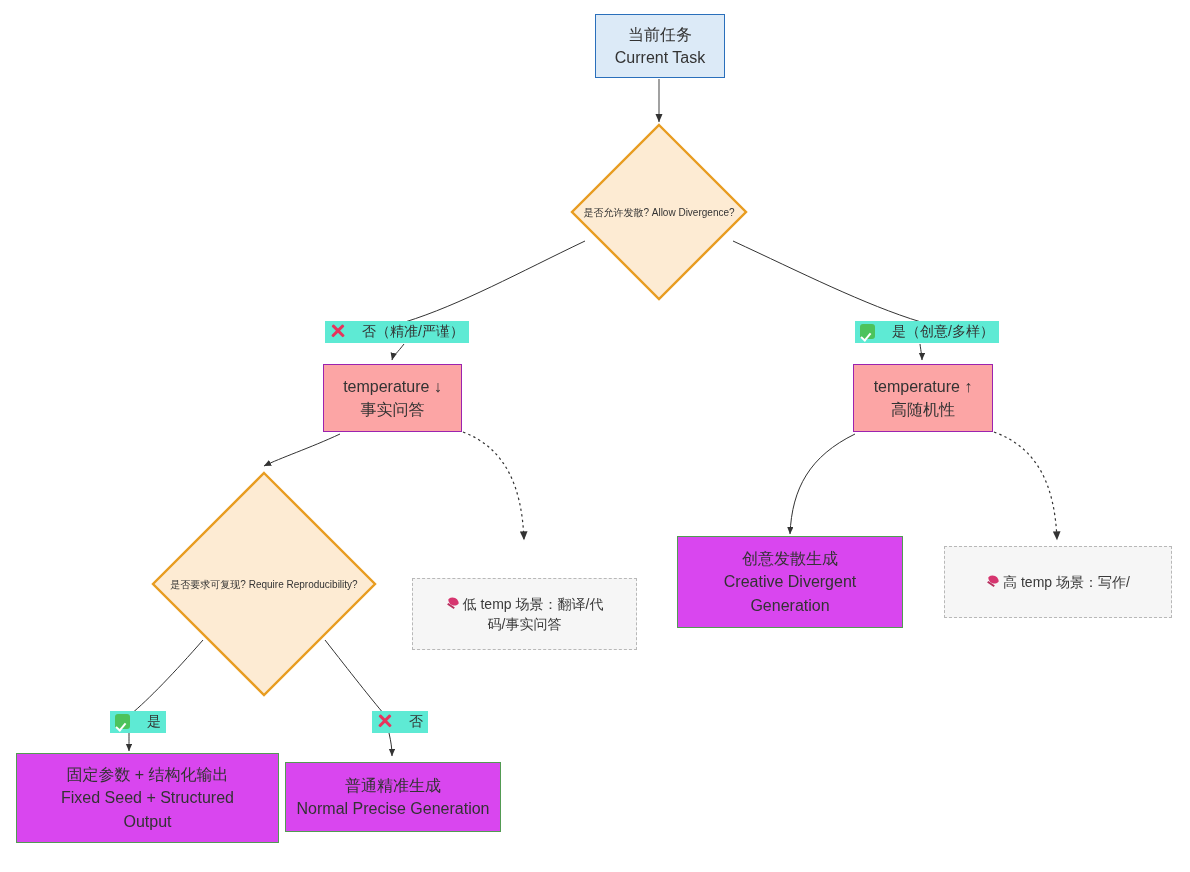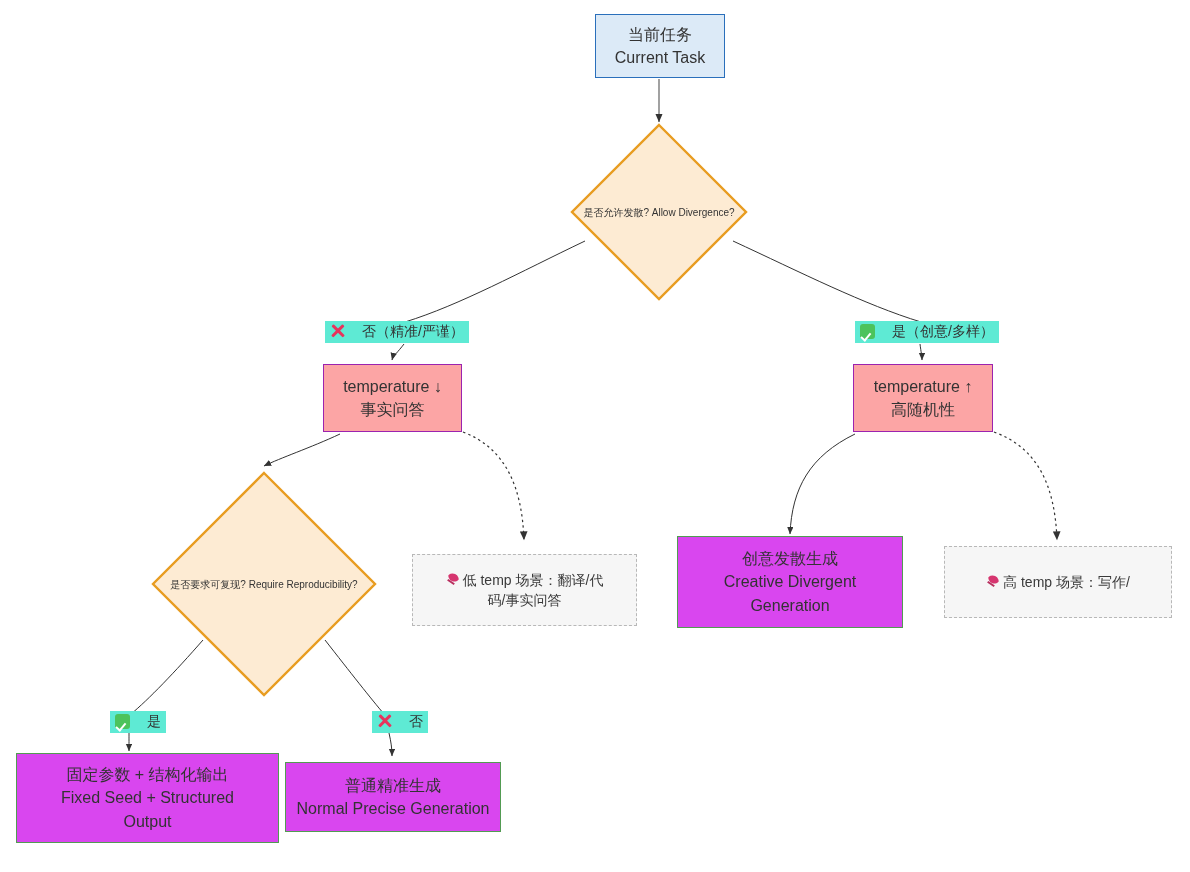--- a/index.html
+++ b/index.html
@@ -248,21 +248,21 @@
   <div class="diamond" style="left:151px; top:471px; width:226px; height:226px;">
     <svg class="shape" viewBox="0 0 226 226">
       <polygon points="113,2 224,113 113,224 2,113" fill="#fdebd3" stroke="#e89c20" stroke-width="2.4"></polygon>
     </svg>
     <div class="dlabel">
       <span class="ln">是否要求可复现?</span>
       <span class="ln">Require Reproducibility?</span>
     </div>
   </div>
 
-  <div class="node box-note" style="left:412px; top:554px; width:225px; height:72px;">
+  <div class="node box-note" style="left:412px; top:578px; width:225px; height:72px;">
     <div class="lines">
       <span class="ln">
         <span class="ic ic-pin"></span><span class="note-text">低 temp 场景：翻译/代</span>
       </span>
       <span class="ln">码/事实问答</span>
     </div>
   </div>
 
   <div class="node box-green" style="left:677px; top:536px; width:226px; height:92px;">
     <div class="lines">

